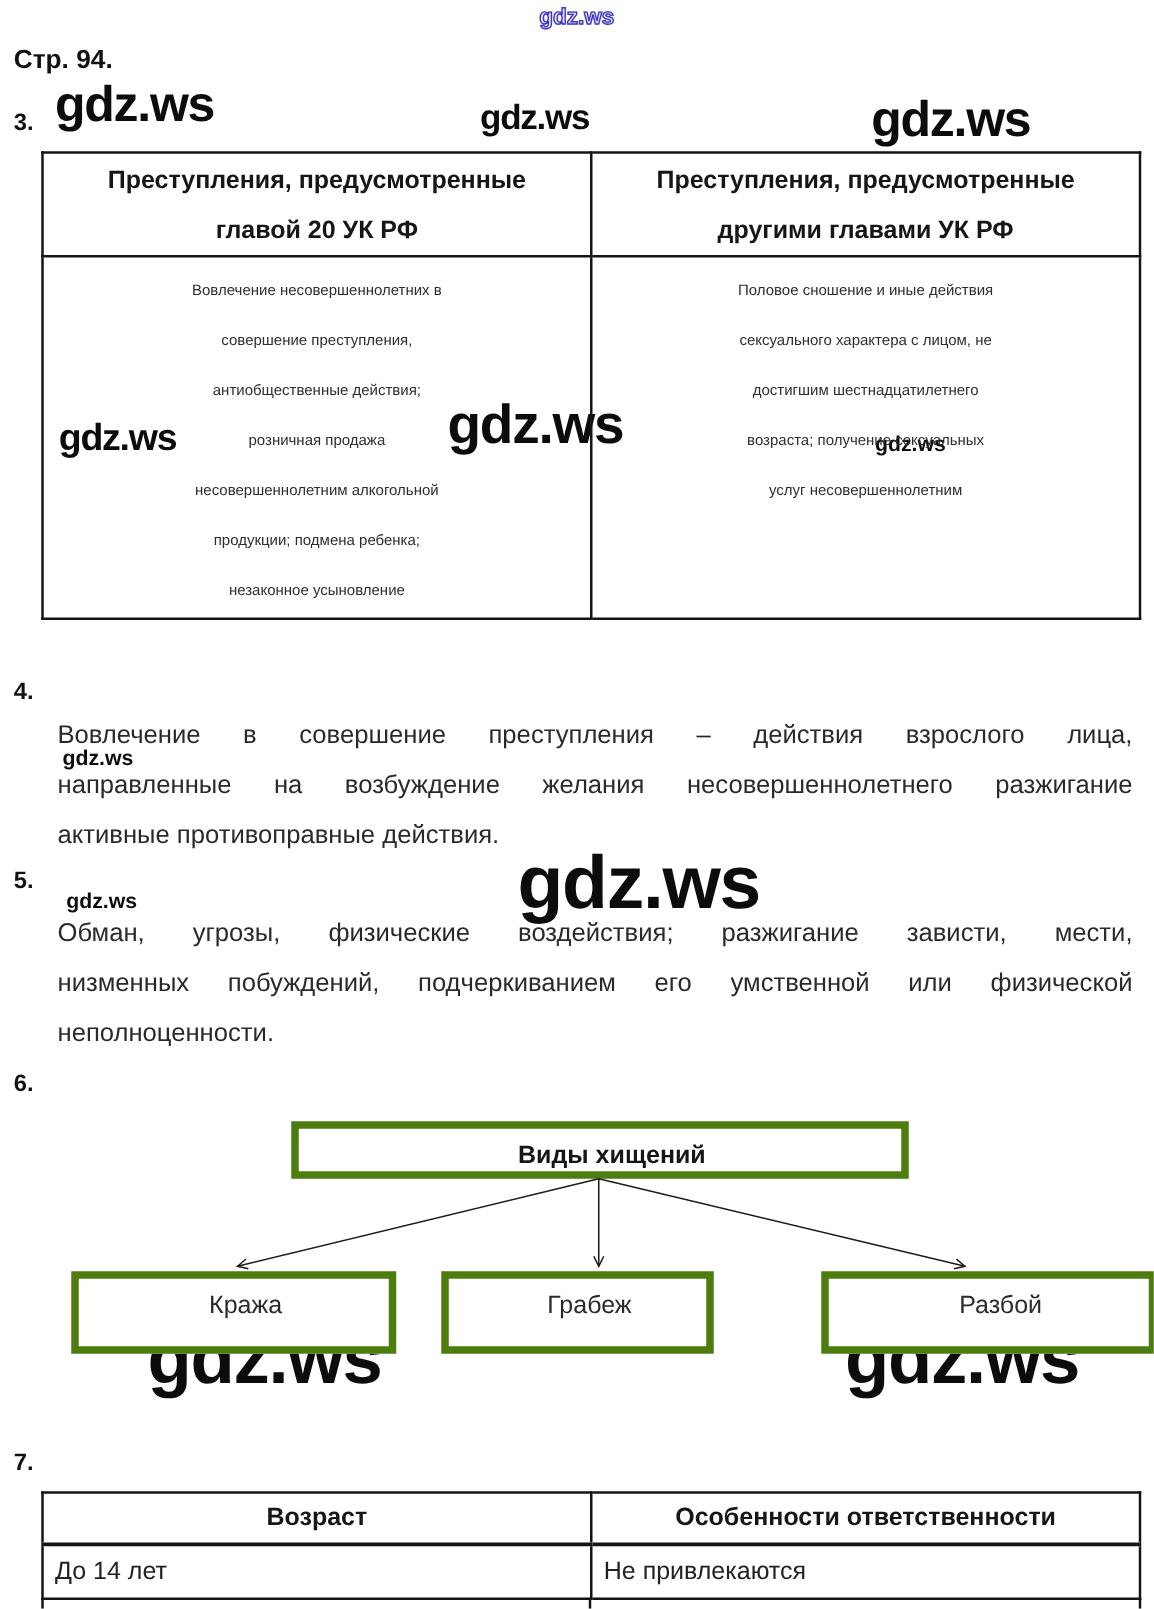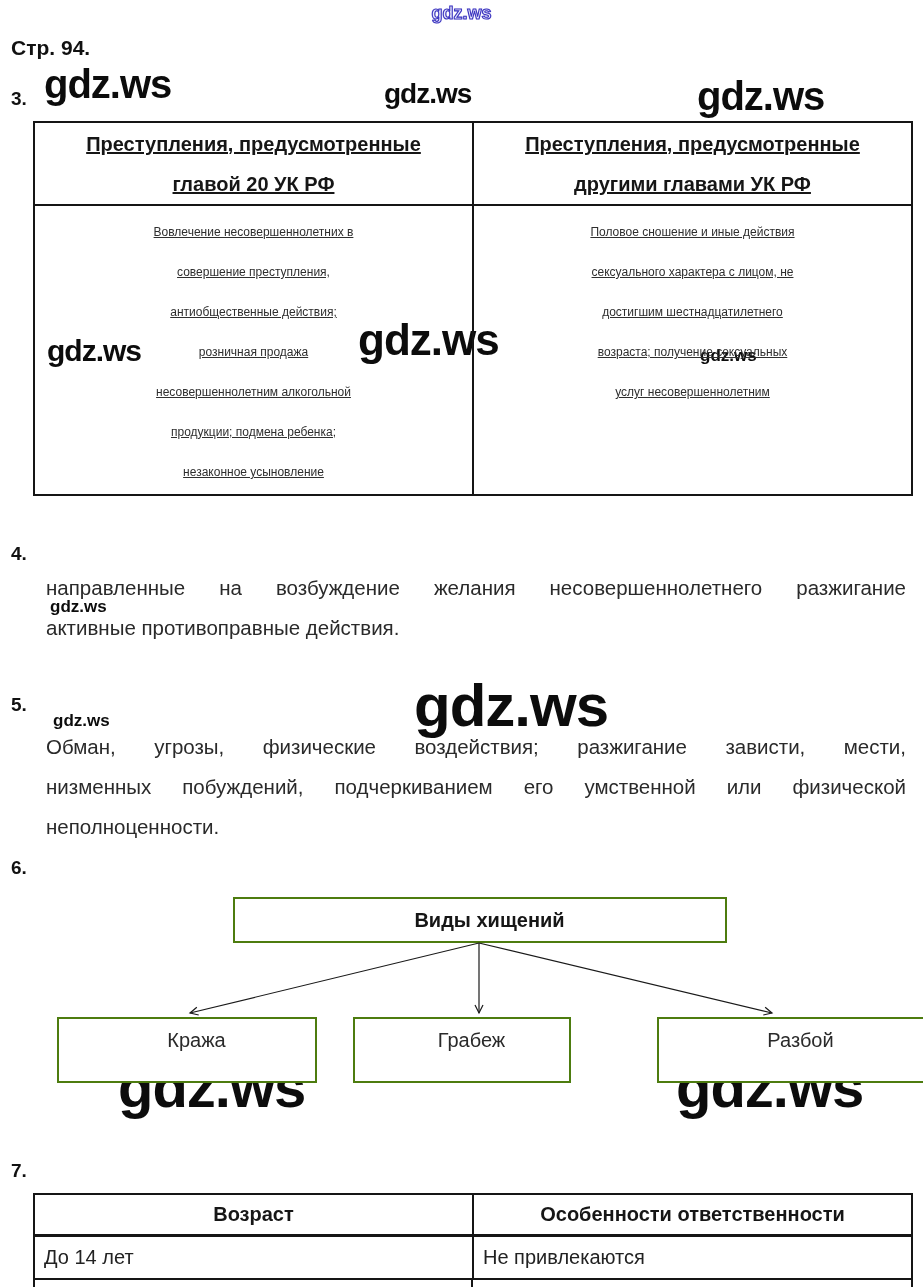--- a/index.html
+++ b/index.html
@@ -35,32 +35,32 @@
   .wm-i { left: 53px;  top: 712px;  font-size: 17px; }
   .wm-j { left: 118px; top: 1058px; font-size: 58px; }
   .wm-k { left: 676px; top: 1058px; font-size: 58px; }
 
   
   .t1 { position: absolute; left: 33px; top: 121px; width: 880px;
         border-collapse: collapse; table-layout: fixed; }
   .t1 th, .t1 td { border: 2px solid #151515; vertical-align: top; }
   .t1 th { height: 82px; font-size: 20px; font-weight: bold; color: #161616; padding-top: 1px; }
   .t1 td { height: 290px; font-size: 12px; color: #2e2e2e; padding-top: 6px; }
-  .t1 .lines > div { text-align: center; line-height: 40px; text-decoration: underline; }
+  .t1 .lines > div { text-align: center; line-height: 40px; }
 
   
   .para { position: absolute; left: 46px; width: 860px; font-size: 20.5px;
           line-height: 40px; color: #2a2a2a; }
   .para > div { text-align: justify; text-align-last: justify; }
   .para > div:last-child { text-align-last: left; }
   .para4 { top: 568px; }
   .para5 { top: 727px; }
 
   
-  .dbox { position: absolute; border: 2px solid #4d7c0f; background: #ffffff;
+  .dbox { position: absolute; border: 6px solid #4d7c0f; background: #ffffff;
           text-align: center; font-size: 20px; color: #2a2a2a; padding-left: 19px; }
   .droot { left: 233px; top: 897px; width: 494px; height: 46px;
            line-height: 42px; font-weight: bold; color: #161616; }
   .dchild { top: 1017px; height: 66px; padding-top: 10px; }
   .dc1 { left: 57px;  width: 260px; }
   .dc2 { left: 353px; width: 218px; }
   .dc3 { left: 657px; width: 268px; }
   .arrows { position: absolute; left: 0; top: 940px; }
 
   
@@ -131,20 +131,21 @@
             <div>возраста; получение сексуальных</div>
             <div>услуг несовершеннолетним</div>
           </div>
     </td>
   </tr>
 </tbody>
   </table>
 
 <div class="num" style="left:11px; top:543px;">4.</div>
 <div class="para para4">
+    <div>Вовлечение в совершение преступления – действия взрослого лица,</div>
     <div>направленные на возбуждение желания несовершеннолетнего разжигание</div>
     <div>активные противоправные действия.</div>
   </div>
 
 <div class="num" style="left:11px; top:694px;">5.</div>
 <div class="para para5">
     <div>Обман, угрозы, физические воздействия; разжигание зависти, мести,</div>
     <div>низменных побуждений, подчеркиванием его умственной или физической</div>
     <div>неполноценности.</div>
   </div>

